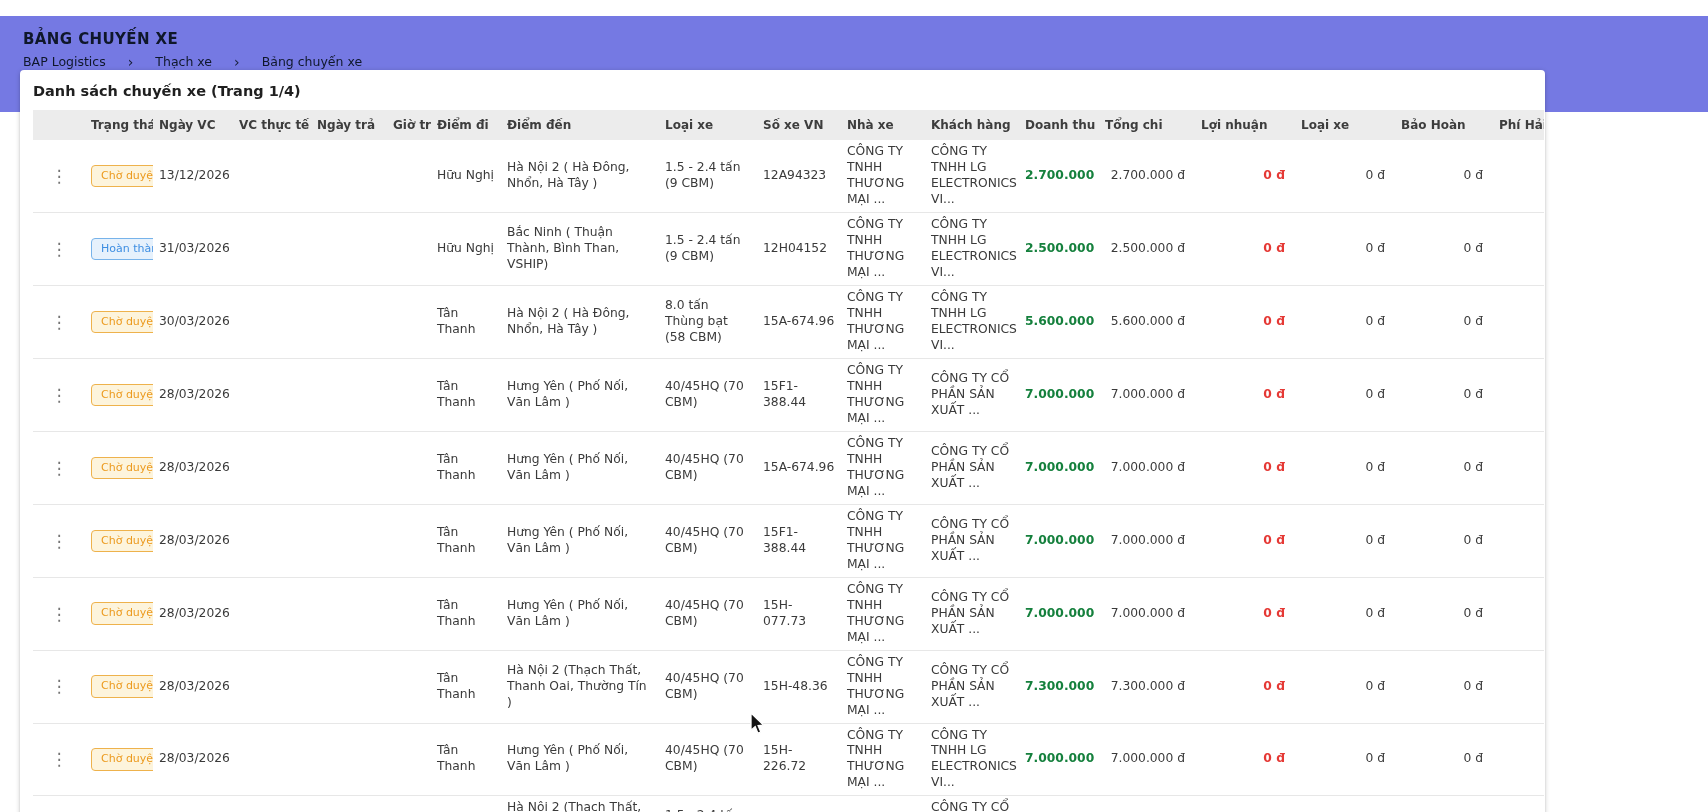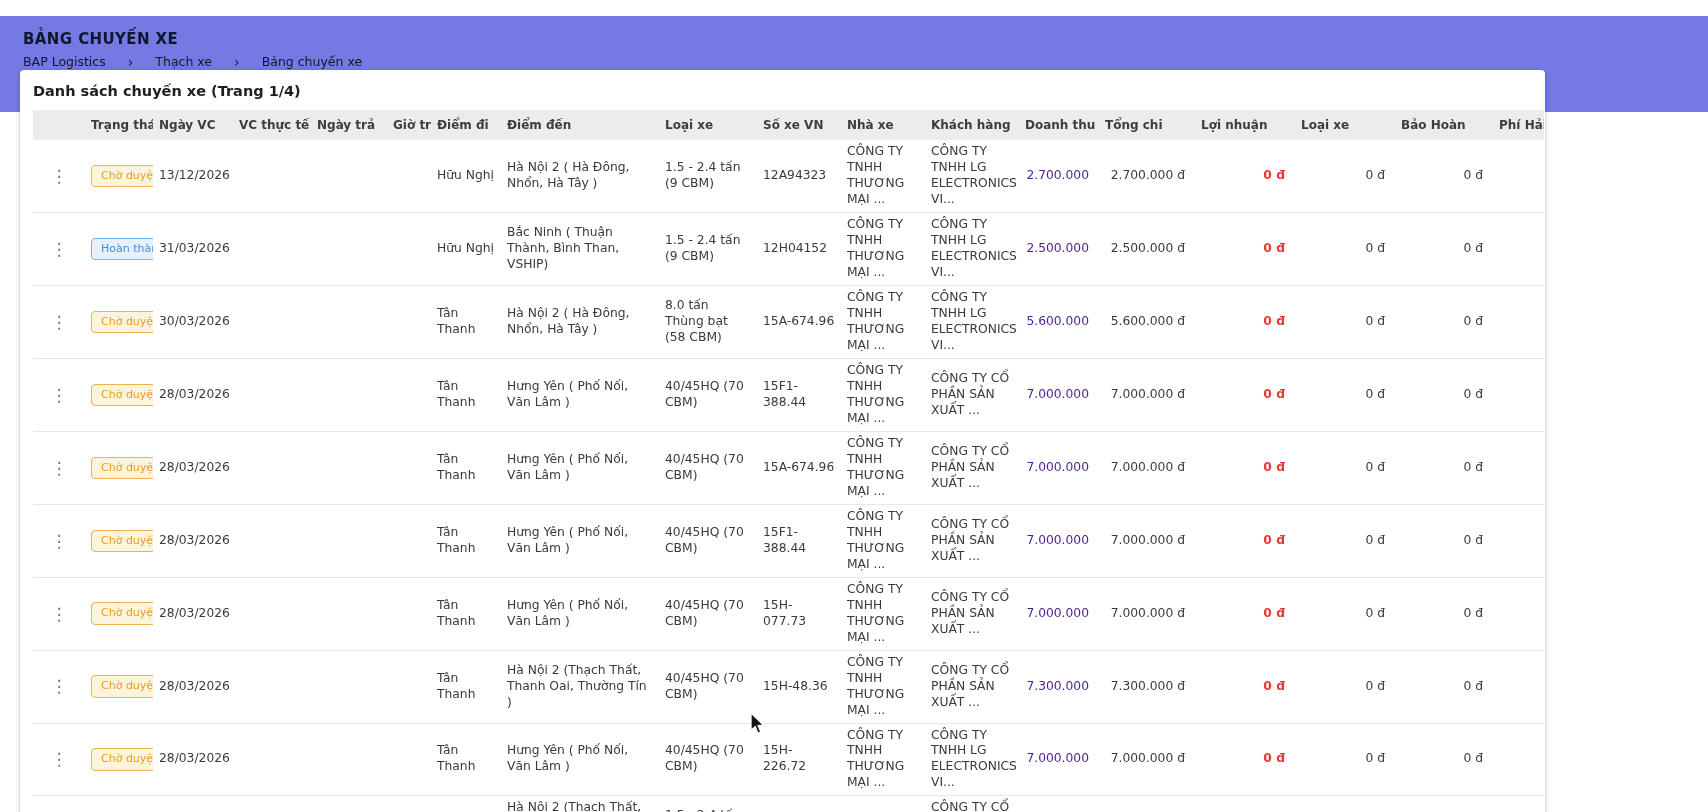--- a/index.html
+++ b/index.html
@@ -56,21 +56,21 @@
     display: inline-block; padding: 0 5px; user-select: none;
   }
   .badge {
     display: inline-block; font-size: 11px; padding: 3px 9px;
     border-radius: 4px; border: 1px solid; white-space: nowrap;
   }
   .badge-pending { background: #fdf4dc; border-color: #eeb24c; color: #ec9a1e; }
   .badge-done    { background: #e6f1fc; border-color: #77b3ea; color: #3e8ee2; }
 
   .num { text-align: right; padding-right: 10px; white-space: nowrap; }
-  .revenue { color: #4c1d95; font-weight: 400; }
+  .revenue { color: #15803d; font-weight: 700; }
   .profit  { color: #e53935; font-weight: 700; }
 
   .cursor { position: absolute; left: 748px; top: 712px; z-index: 50; }
 </style>
 </head>
 <body>
 
 <div class="topbar">
   <div class="page-title">BẢNG CHUYẾN XE</div>
   <div class="breadcrumb">

